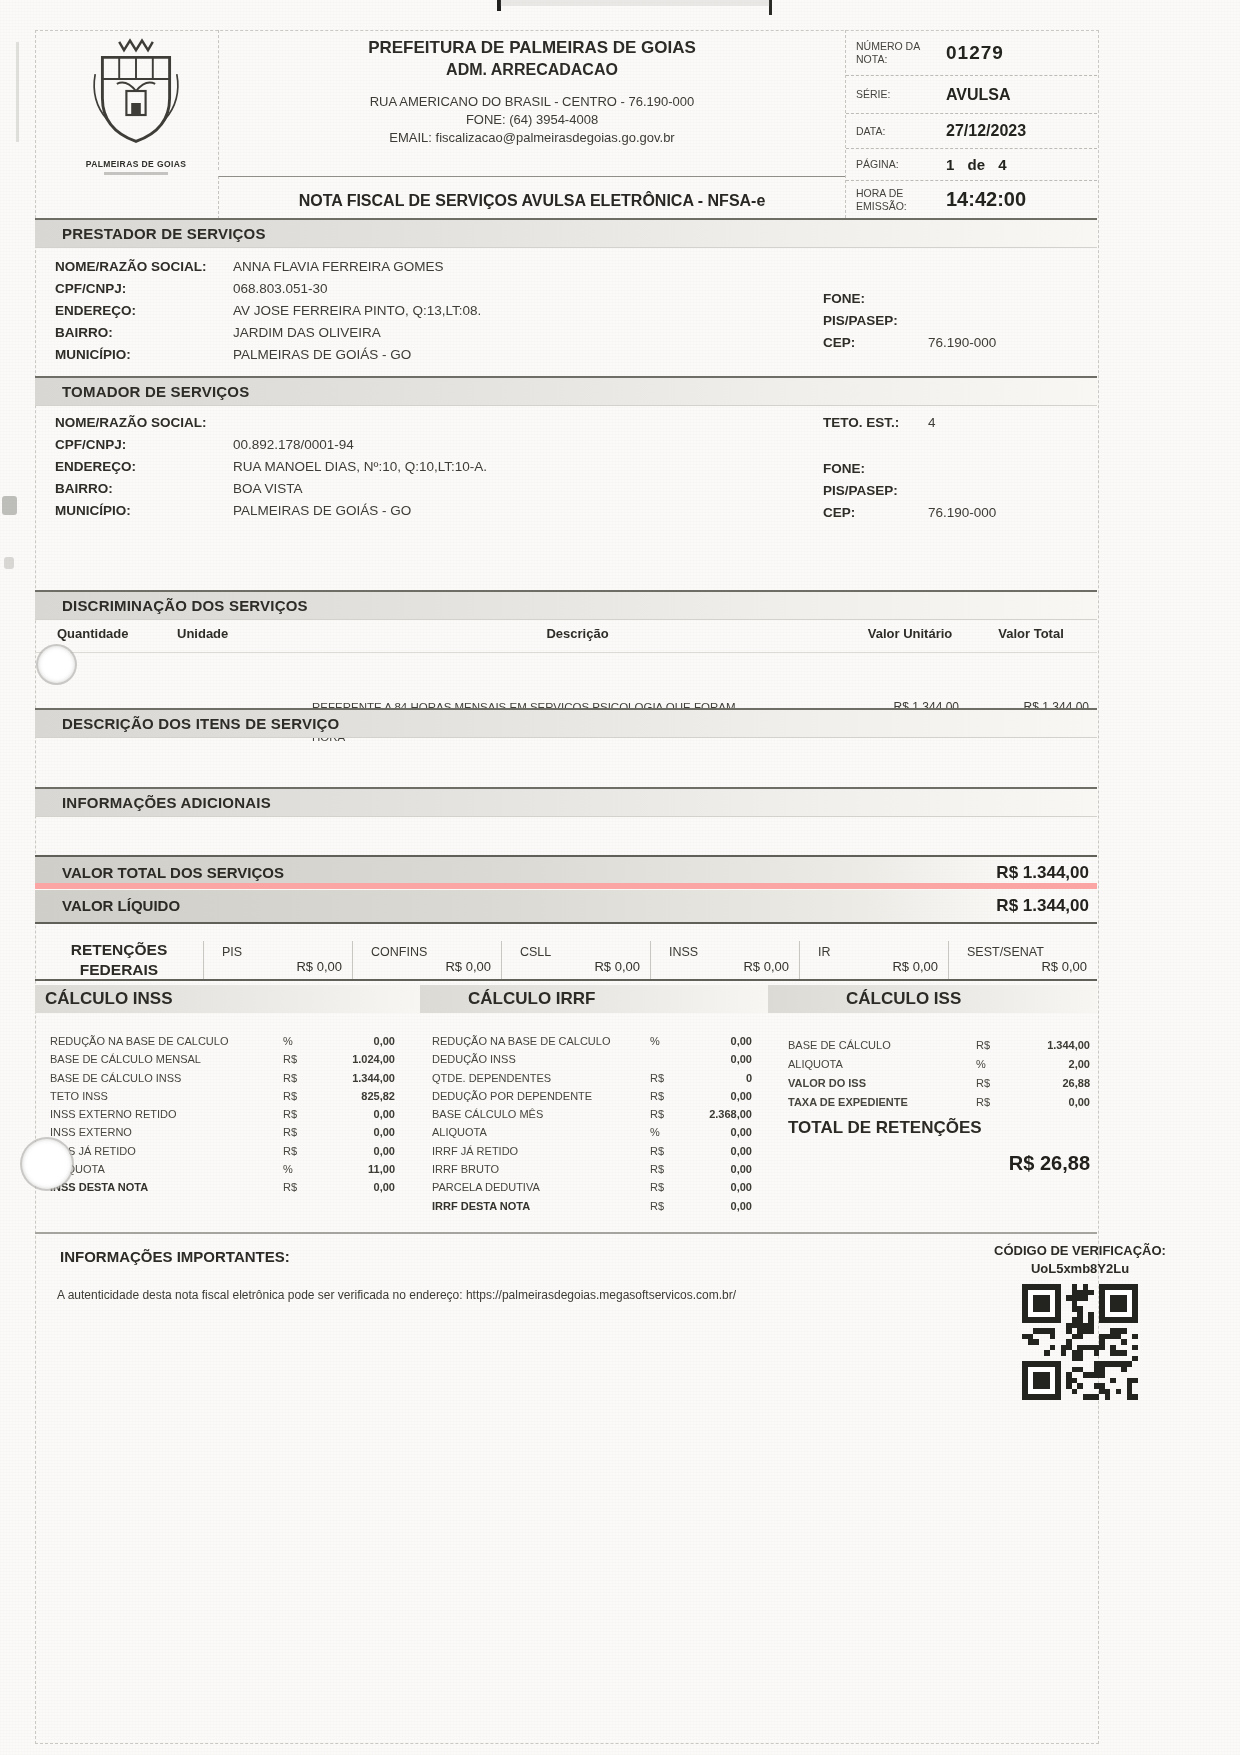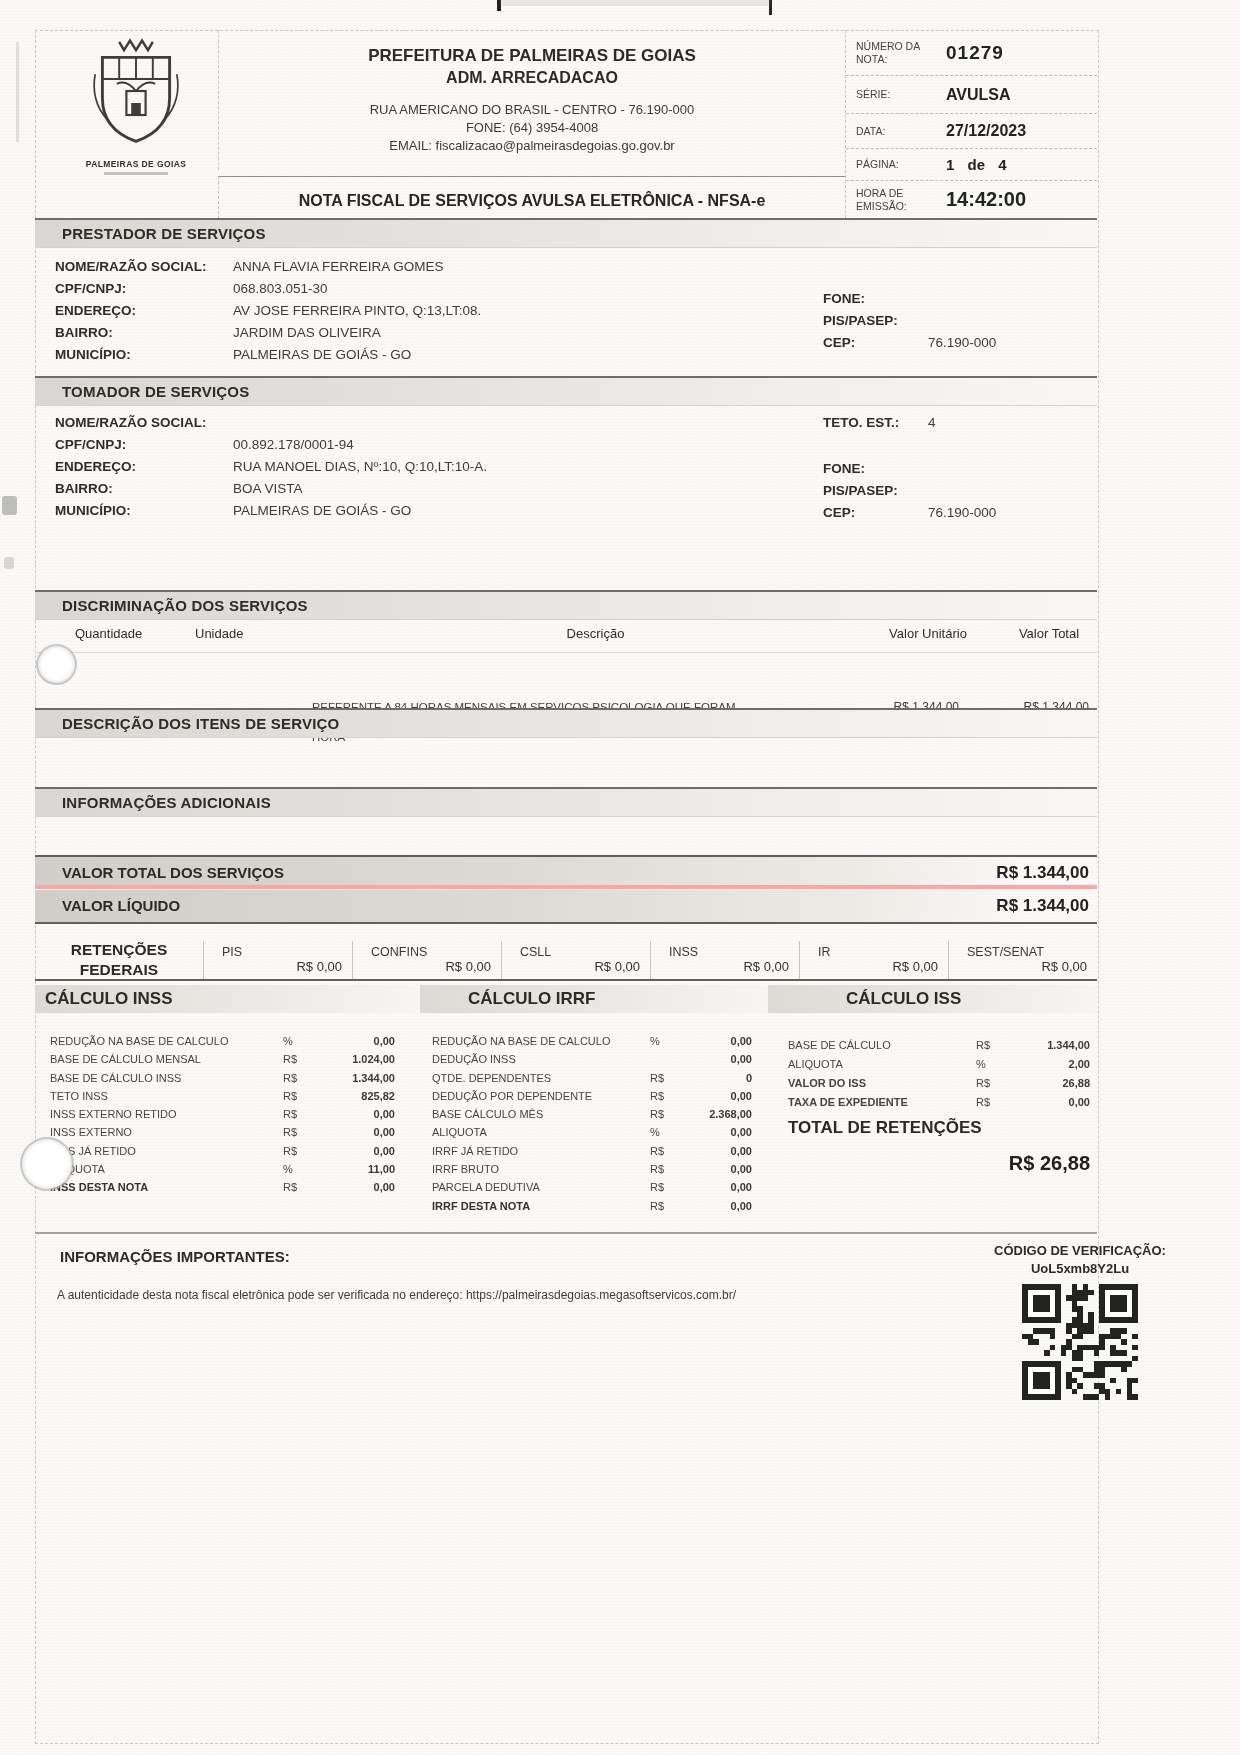--- a/index.html
+++ b/index.html
@@ -26,21 +26,21 @@
   .punch1{left:38px;top:646px;width:37px;height:37px;}
   .punch2{left:22px;top:1139px;width:50px;height:50px;}
 
   
   .logo-box{position:absolute;left:55px;top:38px;width:162px;height:172px;text-align:center;}
   .logo-box svg{display:block;margin:0 auto;}
   .logo-cap{font-size:8.5px;font-weight:700;letter-spacing:.4px;color:#2f2f2b;margin-top:3px;}
   .logo-sub{width:64px;height:3px;background:#999894;opacity:.55;margin:3px auto 0;}
 
   .center-box{position:absolute;left:218px;top:30px;width:627px;height:140px;
-    border-left:1px dashed #c5c4bf;box-sizing:border-box;text-align:center;padding-top:16px;}
+    border-left:1px dashed #c5c4bf;box-sizing:border-box;text-align:center;padding-top:8px;}
   .t1{font-size:17px;font-weight:700;color:#2c2b27;}
   .t2{font-size:16px;font-weight:700;color:#2c2b27;margin-top:3px;}
   .addr{font-size:13px;margin-top:15px;color:#3c3b36;}
   .fone{font-size:13px;margin-top:3px;color:#3c3b36;}
   .email{font-size:13px;margin-top:3px;color:#3c3b36;}
   .doc-title{position:absolute;left:218px;top:170px;width:627px;height:48px;box-sizing:border-box;
     border-top:1px solid #8f8e89;border-left:1px dashed #c5c4bf;
     display:flex;align-items:center;justify-content:center;
     font-size:16px;font-weight:700;color:#282723;margin-top:6px;}
 
@@ -67,21 +67,21 @@
   .frow{display:flex;height:22px;line-height:22px;font-size:13.5px;}
   .fl{width:178px;font-weight:700;color:#2e2d28;}
   .fv{color:#3d3c36;}
   .side{position:absolute;left:823px;width:274px;}
   .srow{display:flex;height:22px;line-height:22px;font-size:13.5px;}
   .sl{width:105px;font-weight:700;color:#2e2d28;}
   .sv{color:#3d3c36;}
   .srow.abs{position:absolute;left:0;right:0;}
 
   
-  .thead{position:absolute;left:35px;top:626px;width:1062px;height:24px;display:flex;font-size:13px;font-weight:400;color:#2e2d28;padding-left:18px;}
+  .thead{position:absolute;left:35px;top:626px;width:1062px;height:24px;display:flex;font-size:13px;font-weight:700;color:#2e2d28;}
   .c-q{width:110px;box-sizing:border-box;}
   .c-u{width:155px;box-sizing:border-box;}
   .c-d{width:555px;box-sizing:border-box;}
   .c-vu{width:110px;box-sizing:border-box;}
   .c-vt{width:132px;box-sizing:border-box;}
   .thead .c-q{padding-left:22px;}
   .thead .c-u{padding-left:32px;}
   .thead .c-d{text-align:center;}
   .thead .c-vu{text-align:center;white-space:nowrap;}
   .thead .c-vt{text-align:center;}
@@ -93,21 +93,21 @@
   .dv-desc{width:432px;font-size:11.5px;line-height:15px;color:#403f39;}
   .trow .c-vu{text-align:right;padding:2px 6px 0 0;}
   .trow .c-vt{text-align:right;padding:2px 8px 0 0;}
 
   
   .totrow{position:absolute;left:35px;width:1062px;height:34px;box-sizing:border-box;}
   .totrow .tbar{position:absolute;left:0;top:0;bottom:0;width:100%;
     background:linear-gradient(90deg,#cfcec9 0%,#dbdad5 45%,#ecebe6 78%,rgba(250,249,245,0) 93%);}
   .totrow .tlabel{position:absolute;left:27px;top:0;line-height:32px;font-size:15px;font-weight:700;color:#2b2a25;}
   .totrow .tval{position:absolute;right:8px;top:0;line-height:32px;font-size:17px;font-weight:700;color:#23221e;}
-  #tot1{top:855px;border-top:2px solid #605f58;border-bottom:4px solid #fca5a5;}
+  #tot1{top:855px;border-top:2px solid #605f58;border-bottom:6px solid #fca5a5;}
   #tot2{top:890px;border-bottom:2px solid #605f58;}
 
   
   .ret{position:absolute;left:35px;top:925px;width:1062px;height:56px;display:flex;border-bottom:2px solid #605f58;box-sizing:border-box;align-items:flex-end;}
   .ret-title{width:168px;display:flex;align-items:center;justify-content:center;text-align:center;
     font-size:15.5px;font-weight:700;color:#2b2a25;line-height:1.25;}
   .ret-title span{display:block;width:110px;}
   .ret-cell{width:149px;box-sizing:border-box;border-left:1px solid #c8c7c2;display:flex;flex-direction:column;justify-content:space-between;padding:4px 10px 5px 18px;}
   .ret-l{font-size:12.5px;color:#3a3933;}
   .ret-v{font-size:13px;color:#33322c;text-align:right;}

